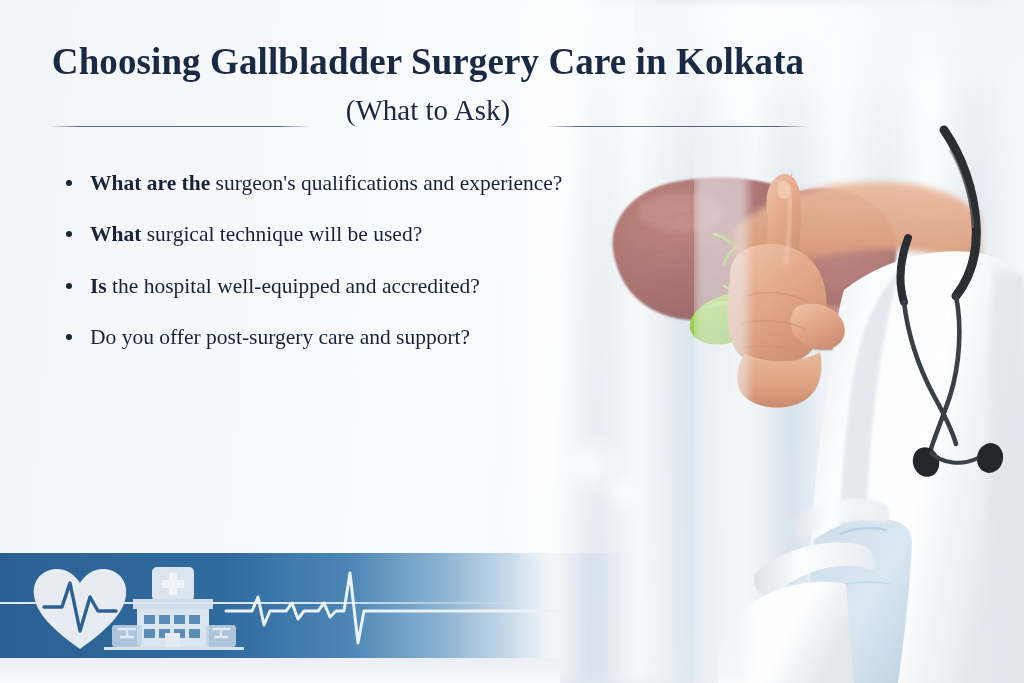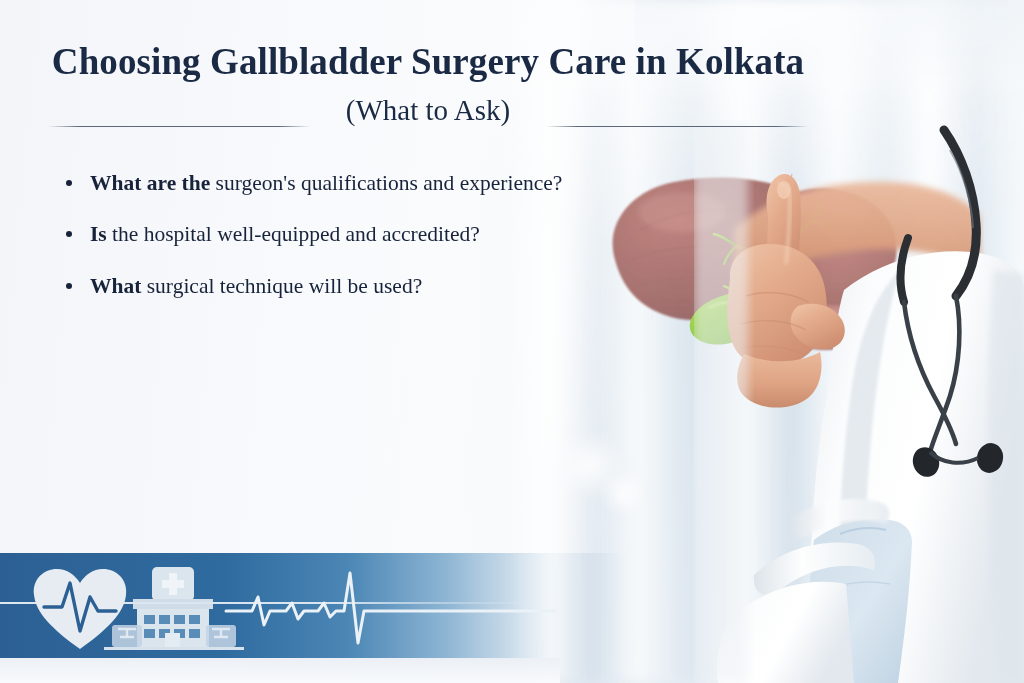--- a/index.html
+++ b/index.html
@@ -451,20 +451,23 @@
       <span class="subtitle">(What to Ask)</span>
       <span class="rule"></span>
     </div>
   </div>
 
   <ul class="bullets">
     <li class="bullet">
       <span class="dot"></span><span class="lead">What are the</span><span class="rest"> surgeon's qualifications and experience?</span>
     </li>
     <li class="bullet">
+      <span class="dot"></span><span class="lead">What</span><span class="rest"> surgical technique will be used?</span>
+    </li>
+    <li class="bullet">
       <span class="dot"></span><span class="lead">Is</span><span class="rest"> the hospital well-equipped and accredited?</span>
     </li>
     <li class="bullet">
-      <span class="dot"></span><span class="lead">What</span><span class="rest"> surgical technique will be used?</span>
+      <span class="dot"></span><span class="lead"></span><span class="rest">Do you offer post-surgery care and support?</span>
     </li>
   </ul>
 
 </div>
 
 </body></html>

